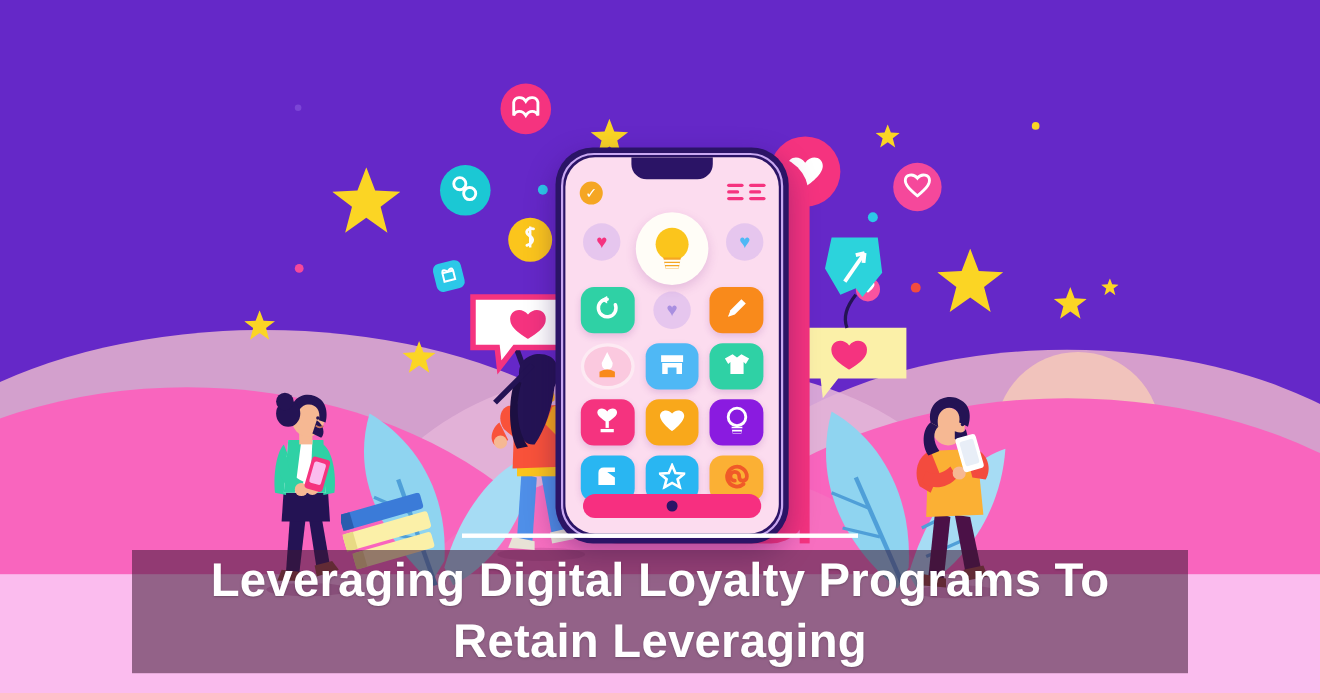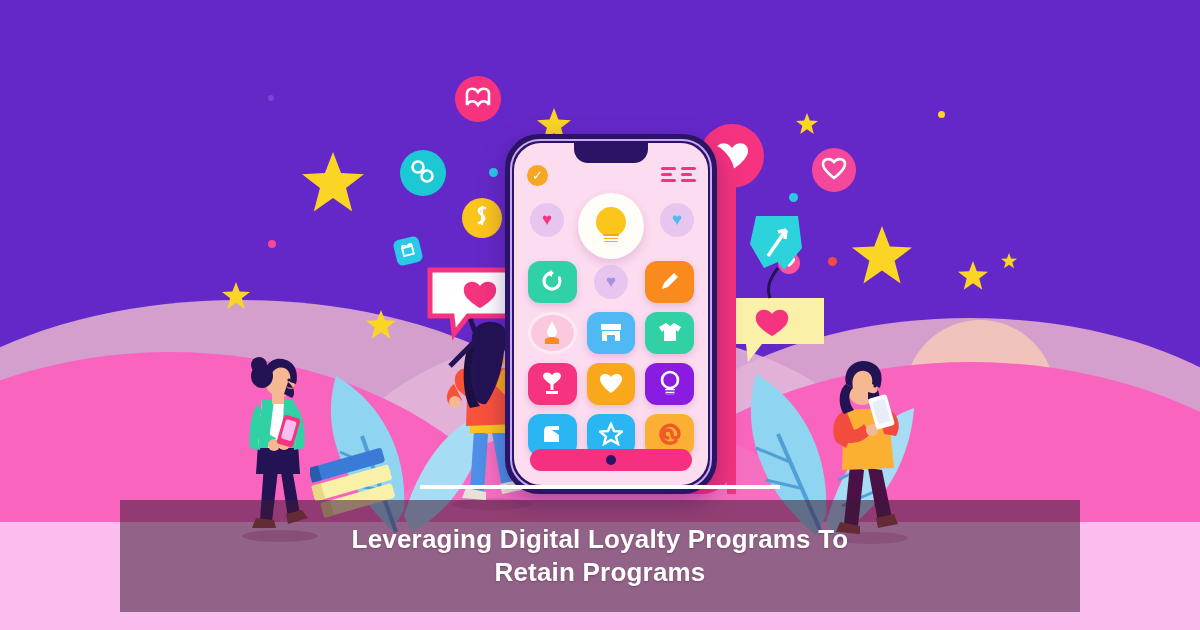--- a/index.html
+++ b/index.html
@@ -248,21 +248,21 @@
     position: absolute;
     left: 120px; top: 500px;
     width: 960px; height: 112px;
     background: rgba(62,24,52,.55);
     display: flex;
     align-items: center;
     justify-content: center;
   }
   #title-text {
     color: #ffffff;
-    font-size: 26px;
+    font-size: 43px;
     font-weight: bold;
     line-height: 1.28;
     text-align: center;
     letter-spacing: .2px;
     padding: 0 26px;
     text-shadow: 0 1px 2px rgba(0,0,0,.25);
   }
 </style>
 </head>
 <body>
@@ -622,17 +622,17 @@
     </div>
   </div>
 
   
   <div id="white-rule"></div>
 
   
   <div id="title-band">
     <div id="title-text">
       <span>Leveraging Digital Loyalty Programs To</span><br>
-      <span>Retain Programs</span>
+      <span>Retain Leveraging</span>
     </div>
   </div>
 
 </div>
 
 </body></html>

